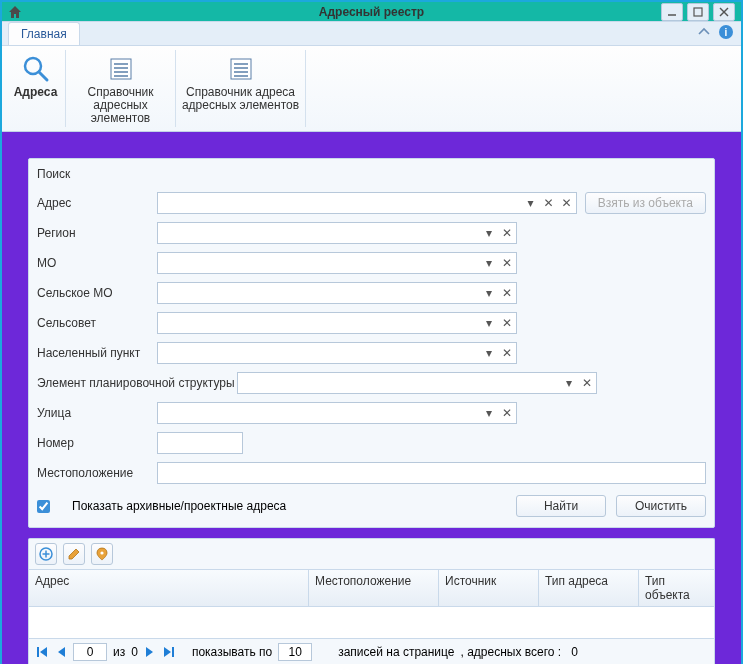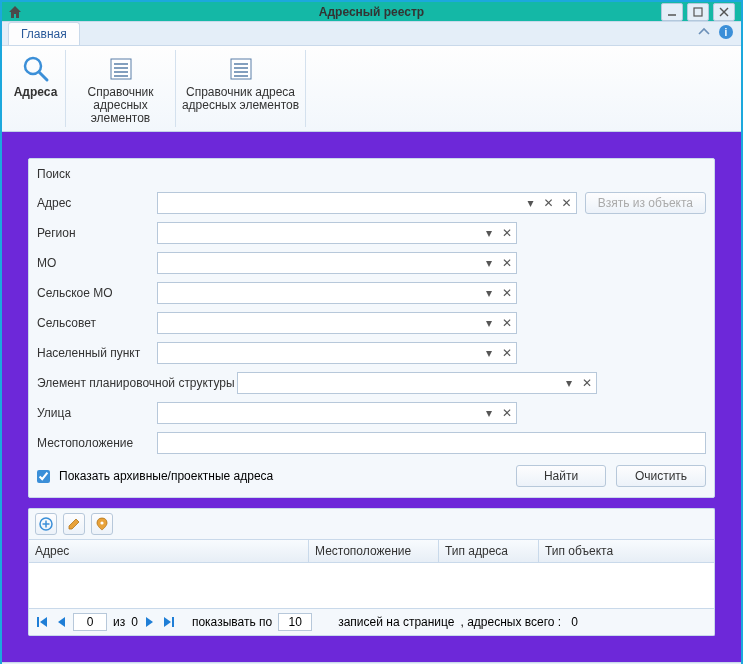--- a/index.html
+++ b/index.html
@@ -27,21 +27,21 @@
   .row { display: flex; align-items: center; height: 24px; }
   .row .label { width: 120px; color: #333; }
   .row.long .label { width: 200px; }
   .combo { flex: 1; display: flex; align-items: center; background: #fff; border: 1px solid #b7c8da; height: 22px; }
   .combo input { flex: 1; border: none; outline: none; padding: 0 4px; background: transparent; }
   .combo .dd, .combo .xx { width: 18px; text-align: center; color: #555; cursor: pointer; user-select: none; }
   .btn { background: linear-gradient(#fdfdfe,#ecf2f9); border: 1px solid #b7c8da; border-radius: 3px; height: 22px; padding: 0 12px; display: flex; align-items: center; justify-content: center; color: #333; cursor: pointer; min-width: 90px; }
   .btn.disabled { color: #aaa; cursor: default; }
   .actions { display: flex; justify-content: flex-start; align-items: center; gap: 10px; margin-top: 4px; position: relative; }
   .num-input { width: 86px; background: #fff; border: 1px solid #b7c8da; height: 22px; padding: 0 4px; }
-  .chk { display: flex; align-items: center; gap: 9px; }
+  .chk { display: flex; align-items: center; gap: 22px; }
   .chk input { accent-color: #3b8fd8; }
   .toolbar2 { margin-top: 10px; border: 1px solid #c9d9ea; border-bottom: none; background: #f4f8fc; padding: 4px 6px; display: flex; gap: 6px; border-radius: 2px 2px 0 0; }
   .tbtn { width: 22px; height: 22px; background: linear-gradient(#fdfdfe,#ecf2f9); border: 1px solid #b7c8da; border-radius: 3px; display: flex; align-items: center; justify-content: center; cursor: pointer; }
   .grid { background: #fff; border: 1px solid #c9d9ea; height: 70px; display: flex; flex-direction: column; }
   .grid-head { display: flex; background: linear-gradient(#f8fbfe,#e7eef6); border-bottom: 1px solid #c9d9ea; }
   .gh { border-right: 1px solid #c9d9ea; padding: 4px 6px; color: #333; }
   .grid-body { flex: 1; background: #fff; }
   .pager { background: #f4f8fc; border: 1px solid #c9d9ea; border-top: none; padding: 4px 6px; display: flex; align-items: center; gap: 6px; border-radius: 0 0 2px 2px; }
   .pager .nav { color: #1f7ed6; cursor: pointer; font-size: 14px; line-height: 1; }
   .pager .nav svg { display: block; }
@@ -201,20 +201,24 @@
 
       <div class="row">
         <div class="label">Улица</div>
         <div class="combo" style="max-width:360px">
           <input type="text" style="">
           <span class="dd">▾</span>
           <span class="xx">✕</span>
         </div>
       </div>
 
+      <div class="row">
+        <div class="label">Номер</div>
+        <input class="num-input" type="text" style="">
+      </div>
 
       <div class="row">
         <div class="label">Местоположение</div>
         <div class="combo">
           <input type="text" style="">
         </div>
       </div>
 
       <div class="actions">
         <label class="chk">
@@ -245,20 +249,21 @@
             <path d="M7 1 C4 1 2 3 2 6 C2 9 7 13 7 13 C7 13 12 9 12 6 C12 3 10 1 7 1 Z" fill="#e8a23a" stroke="#b37519" stroke-width="0.8"></path>
             <circle cx="7" cy="6" r="1.6" fill="#fff"></circle>
           </svg>
       </div>
     </div>
 
     <div class="grid">
       <div class="grid-head">
         <div class="gh" style="width:280px">Адрес</div>
         <div class="gh" style="width:130px">Местоположение</div>
+        <div class="gh" style="width:100px">Источник</div>
         <div class="gh" style="width:100px">Тип адреса</div>
         <div class="gh" style="flex:1;border-right:none">Тип объекта</div>
       </div>
       <div class="grid-body"></div>
     </div>
 
     <div class="pager">
       <span class="nav">
           <svg width="14" height="14">
             <line x1="3" y1="2" x2="3" y2="12" stroke="#1f7ed6" stroke-width="2"></line>

